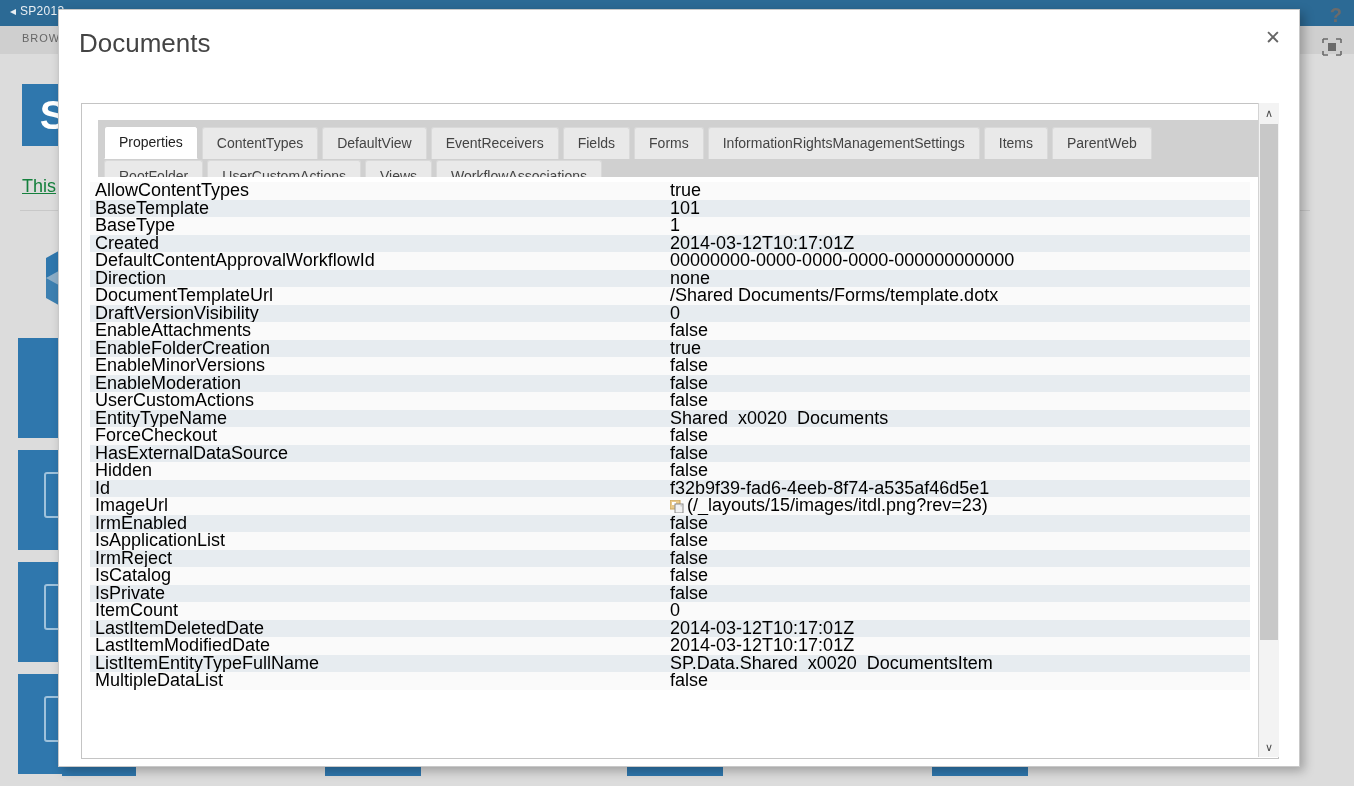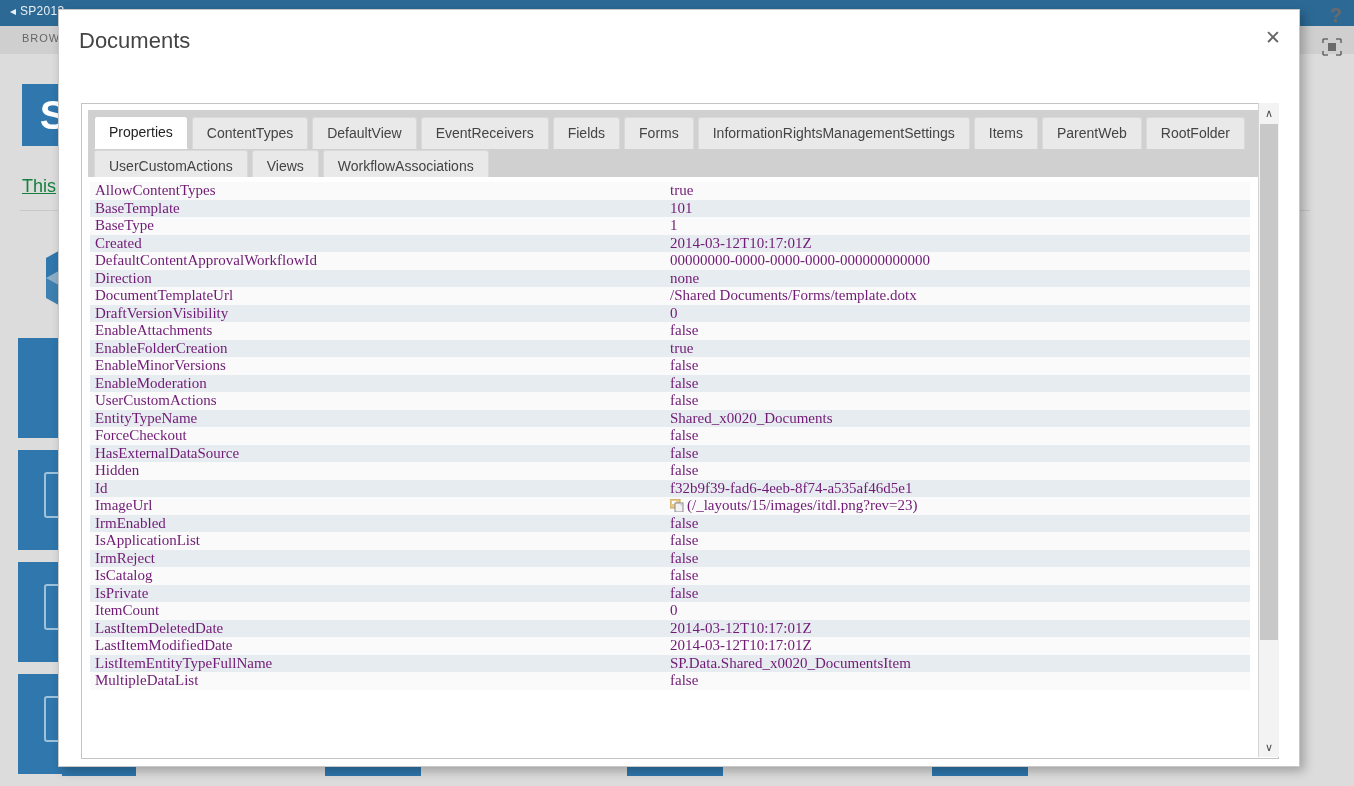--- a/index.html
+++ b/index.html
@@ -29,49 +29,49 @@
   .sp-tile .tile-box{position:absolute;left:26px;top:22px;width:40px;height:42px;border:2px solid #9fc2dc;border-radius:3px;}
   .help-icon{position:absolute;right:12px;top:4px;color:#6b6b6b;font-size:20px;font-weight:bold;}
   .focus-icon{position:absolute;right:12px;top:38px;width:20px;height:18px;}
 
   
   #dialog{
     position:absolute;left:58px;top:9px;width:1240px;height:756px;
     background:#fff;border:1px solid #c9c9c9;
     box-shadow:4px 4px 10px rgba(0,0,0,.28);
   }
-  #dlg-title{position:absolute;left:20px;top:18px;font-size:22px;color:#444;font-weight:400;}
+  #dlg-title{position:absolute;left:20px;top:18px;font-size:26px;color:#444;font-weight:400;}
   #dlg-close{
     position:absolute;right:10px;top:12px;width:32px;height:32px;border:0;background:transparent;
     color:#666;font-size:19px;line-height:32px;text-align:center;cursor:pointer;padding:0;
   }
 
   
   #tabwrap{
     position:absolute;left:22px;top:93px;width:1196px;height:654px;
     border:1px solid #c4c4c4;background:#fff;
   }
   #tabstrip{
-    position:relative;margin:6px;padding:6px 18px 0 6px;background:#d0d0d0;
+    position:relative;margin:16px;padding:6px 18px 0 6px;background:#d0d0d0;
     height:73px;box-sizing:border-box;overflow:hidden;
   }
   .tab-btn{
     display:inline-block;background:#e9e9e9;border:1px solid #d9d9d9;border-bottom:none;
     border-radius:3px 3px 0 0;padding:7px 14px 8px 14px;margin:0 4px 1px 0;
     font-size:14px;color:#444;cursor:pointer;vertical-align:bottom;
     font-family:"Liberation Sans", sans-serif;
   }
   .tab-btn.active{background:#fff;border:1px solid #cfcfcf;border-bottom:1px solid #fff;color:#222;}
 
   
   #tablescroll{
     position:absolute;left:0;top:73px;right:0;bottom:0;background:#fff;overflow:hidden;
     padding:5px 8px 0 8px;box-sizing:border-box;
   }
-  table.props{border-collapse:collapse;width:1160px;table-layout:fixed;font-size:15px;color:#701a75;font-family:Liberation Serif, serif;}
+  table.props{border-collapse:collapse;width:1160px;table-layout:fixed;font-size:18px;color:#000000;}
   table.props td{padding:0 0 0 5px;height:17.5px;line-height:17.5px;white-space:nowrap;overflow:hidden;}
   table.props td.k{width:570px;}
   table.props tr:nth-child(odd){background:#fafafa;}
   table.props tr:nth-child(even){background:#e7ecf0;}
   .val-icon{display:inline-block;width:14px;height:13px;vertical-align:-2px;margin-right:3px;}
 
   
   #dlg-scroll{
     position:absolute;right:-1px;top:-1px;width:20px;height:654px;background:#f3f3f3;
     border-left:1px solid #d4d4d4;

